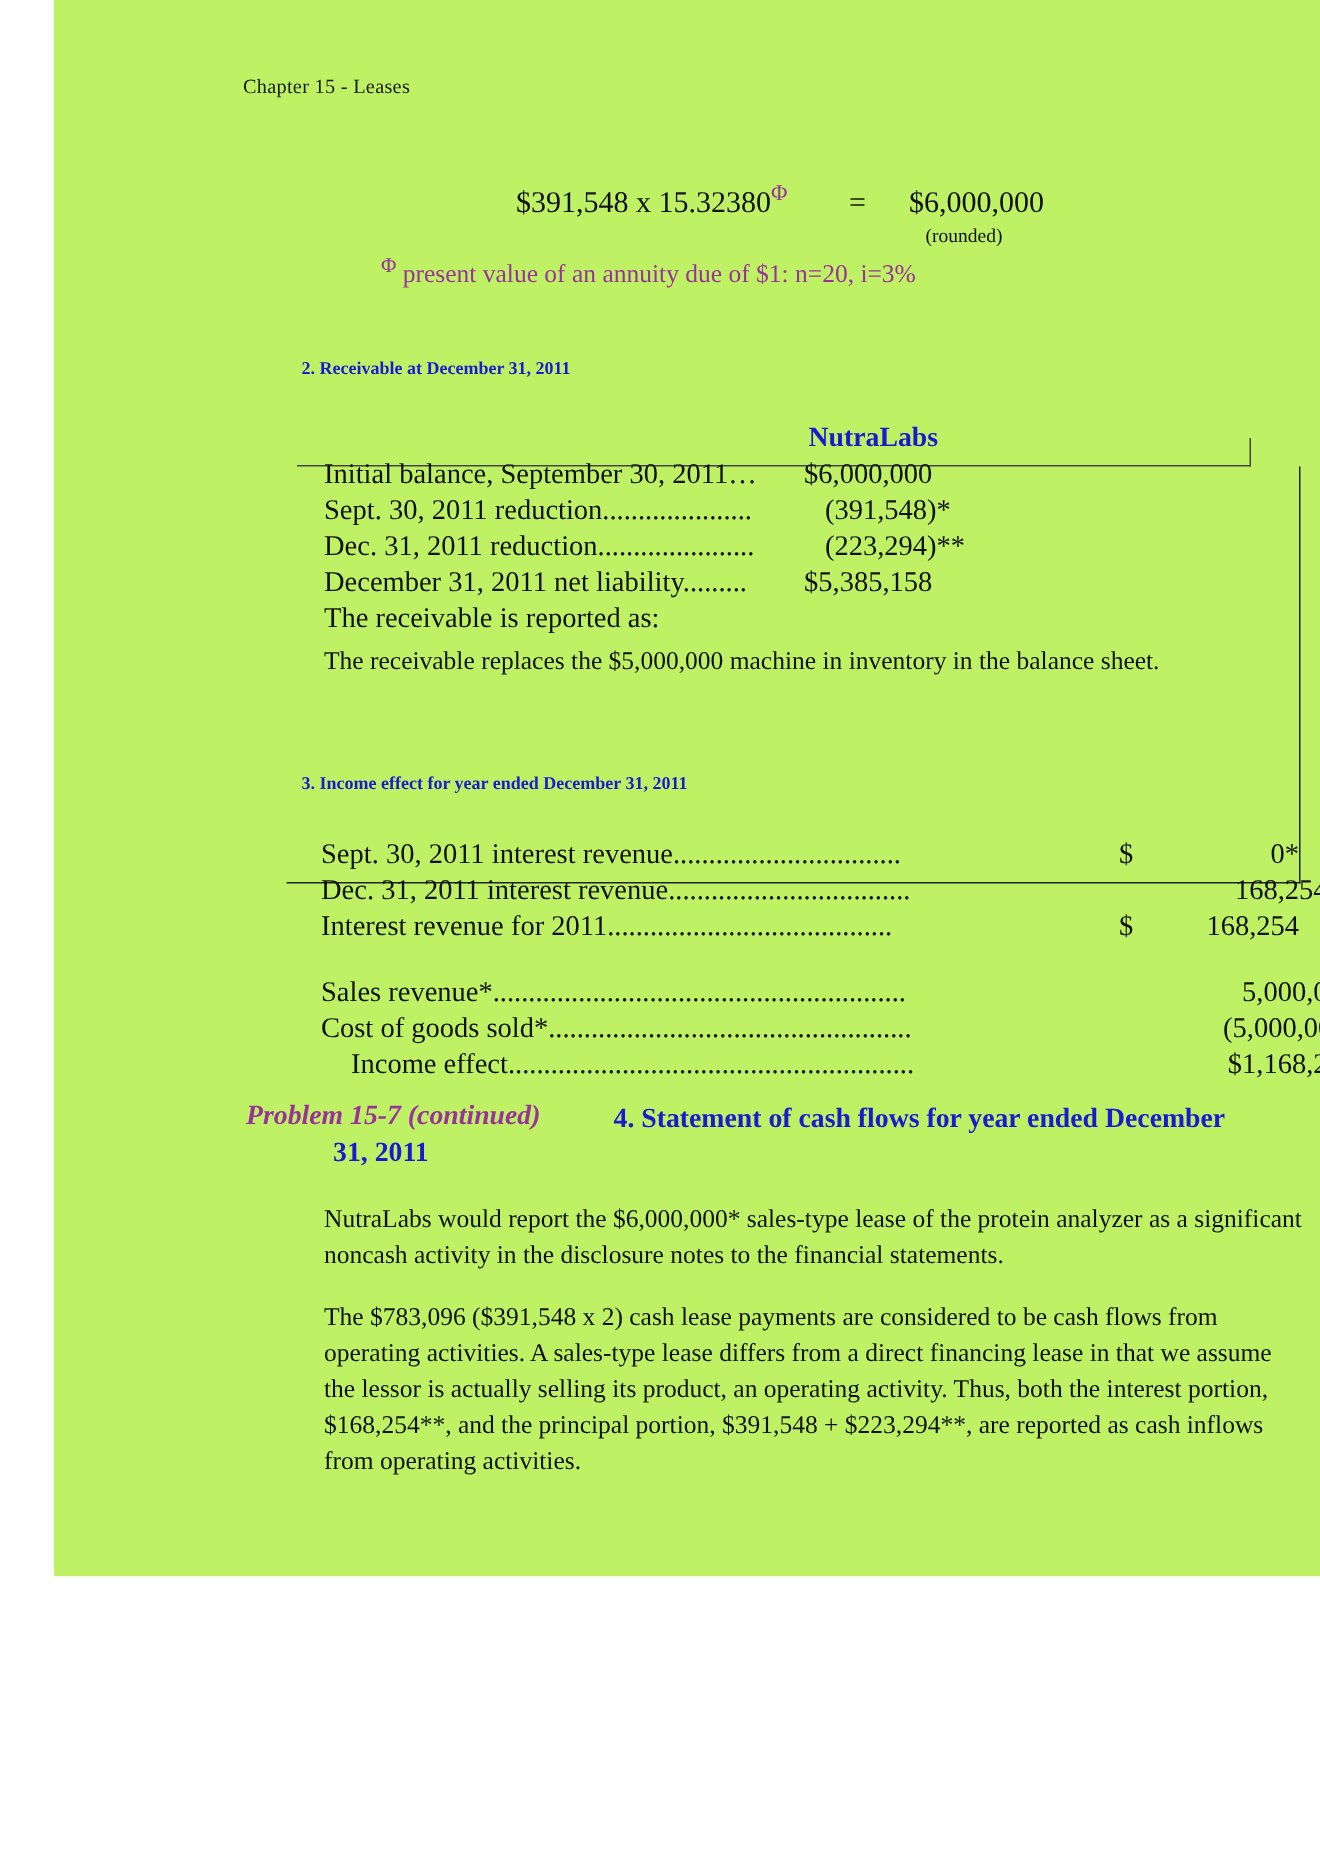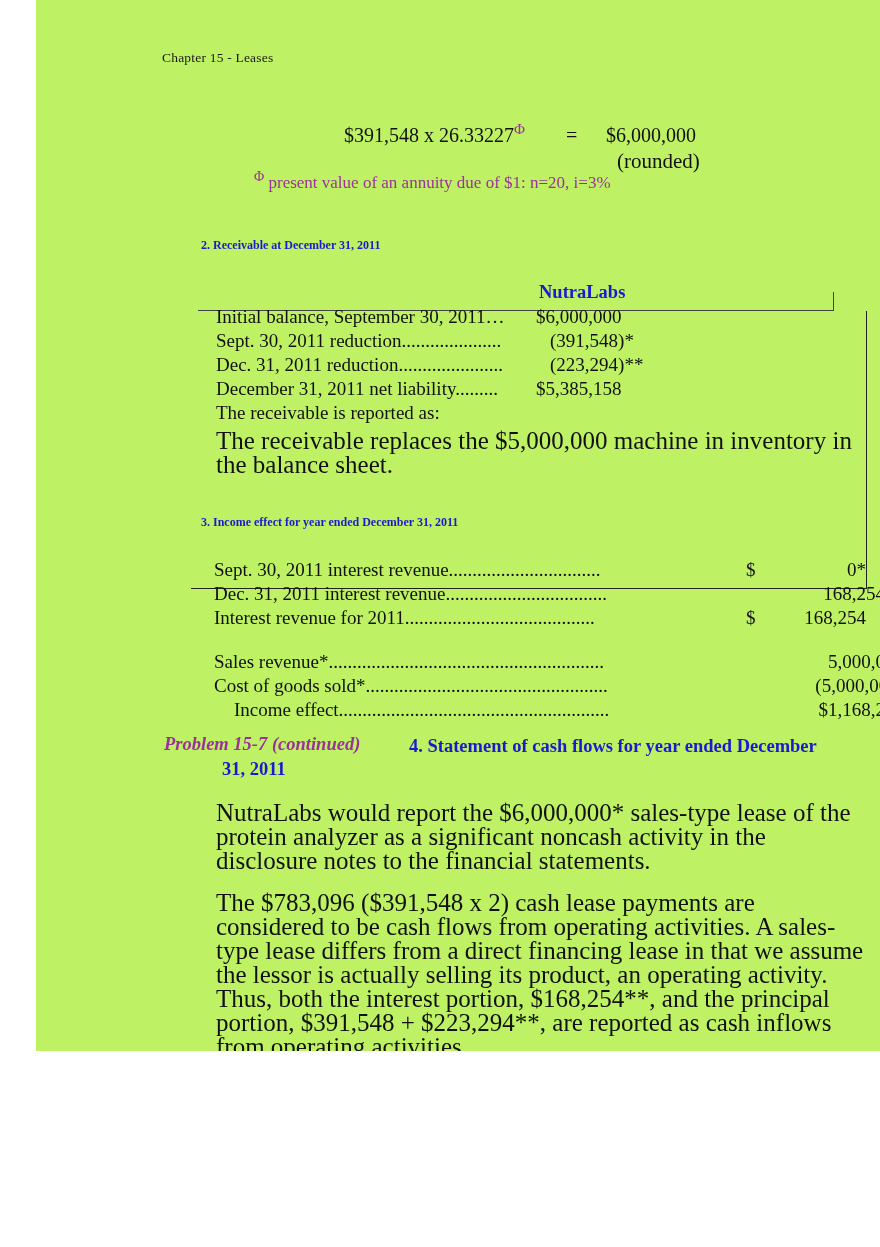--- a/index.html
+++ b/index.html
@@ -55,21 +55,21 @@
   .calc-rhs {
     position: absolute;
     left: 570px;
     top: 0;
     white-space: nowrap;
   }
   .calc-rounded {
     position: absolute;
     left: 581px;
     top: 25px;
-    font-size: 21px;
+    font-size: 13px;
   }
   .phi-mark {
     color: #993399;
     font-size: 15px;
     vertical-align: super;
     line-height: 0;
   }
   .calc-footnote {
     position: absolute;
     left: 218px;
@@ -162,21 +162,21 @@
   }
   .rrow .ramount.indent-1 { left: 334px; }
   .rnote {
     position: relative;
     height: 24px;
     white-space: nowrap;
   }
 
   .para {
     position: absolute;
-    font-size: 25px;
+    font-size: 17px;
     line-height: 24px;
     text-align: left;
   }
   #para-receivable-replaces {
     left: 180px;
     top: 429px;
     width: 652px;
   }
 
   
@@ -242,21 +242,21 @@
     white-space: nowrap;
   }
 
   #para-noncash {
     left: 180px;
     top: 801px;
     width: 652px;
   }
   #para-cashflows {
     left: 180px;
-    top: 891px;
+    top: 866px;
     width: 650px;
   }
 
   
   .bottom-band {
     position: absolute;
     left: 0;
     top: 1143px;
     width: 880px;
     height: 104px;
@@ -265,21 +265,21 @@
 </style>
 </head>
 <body>
 
 <div id="page">
 
   <div class="running-header">Chapter 15 - Leases</div>
 
   <div class="calc-block">
     <div class="calc-line">
-      <span class="calc-lhs"><span>$391,548 x 26.33227</span><span class="phi-mark">Φ</span></span>
+      <span class="calc-lhs"><span>$391,548 x 15.32380</span><span class="phi-mark">Φ</span></span>
       <span class="calc-eq">=</span>
       <span class="calc-rhs">$6,000,000</span>
     </div>
     <div class="calc-rounded">(rounded)</div>
   </div>
 
   <div class="calc-footnote"><span class="phi-lead">Φ</span><span> present value of an annuity due of $1: n=20, i=3%</span></div>
 
   <div class="heading-blue" id="heading-2">2. Receivable at December 31, 2011</div>
 

